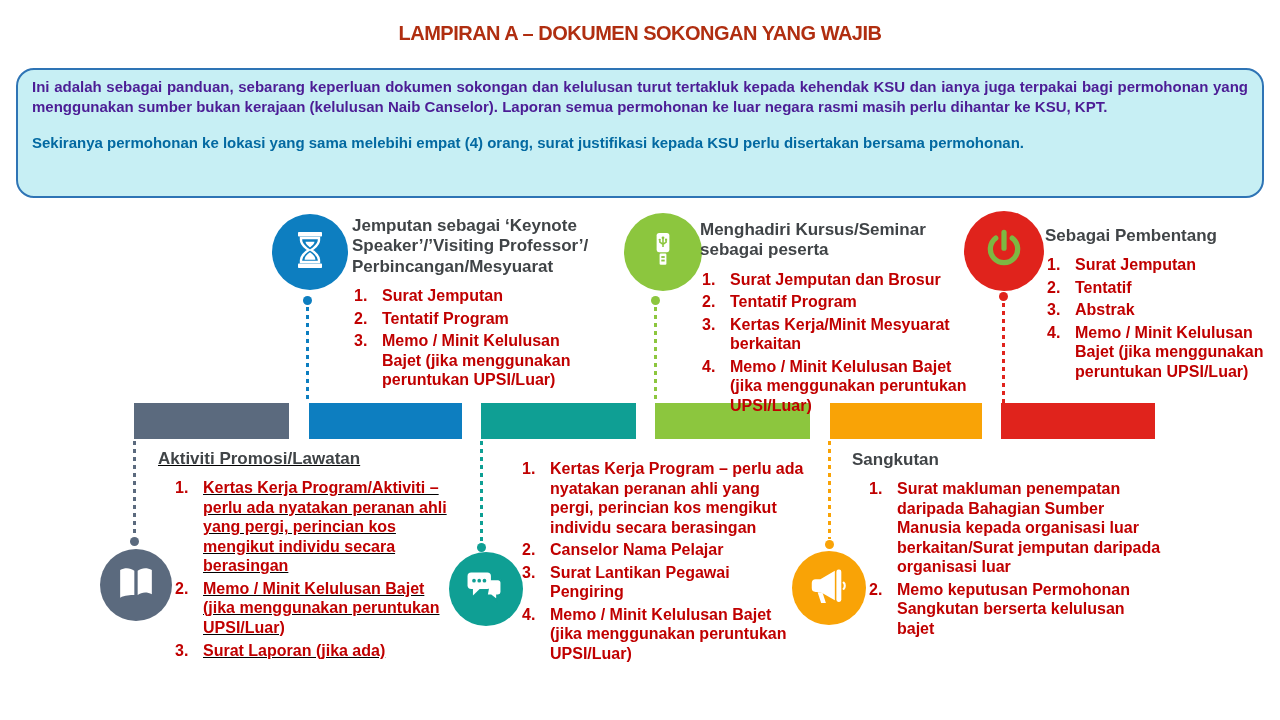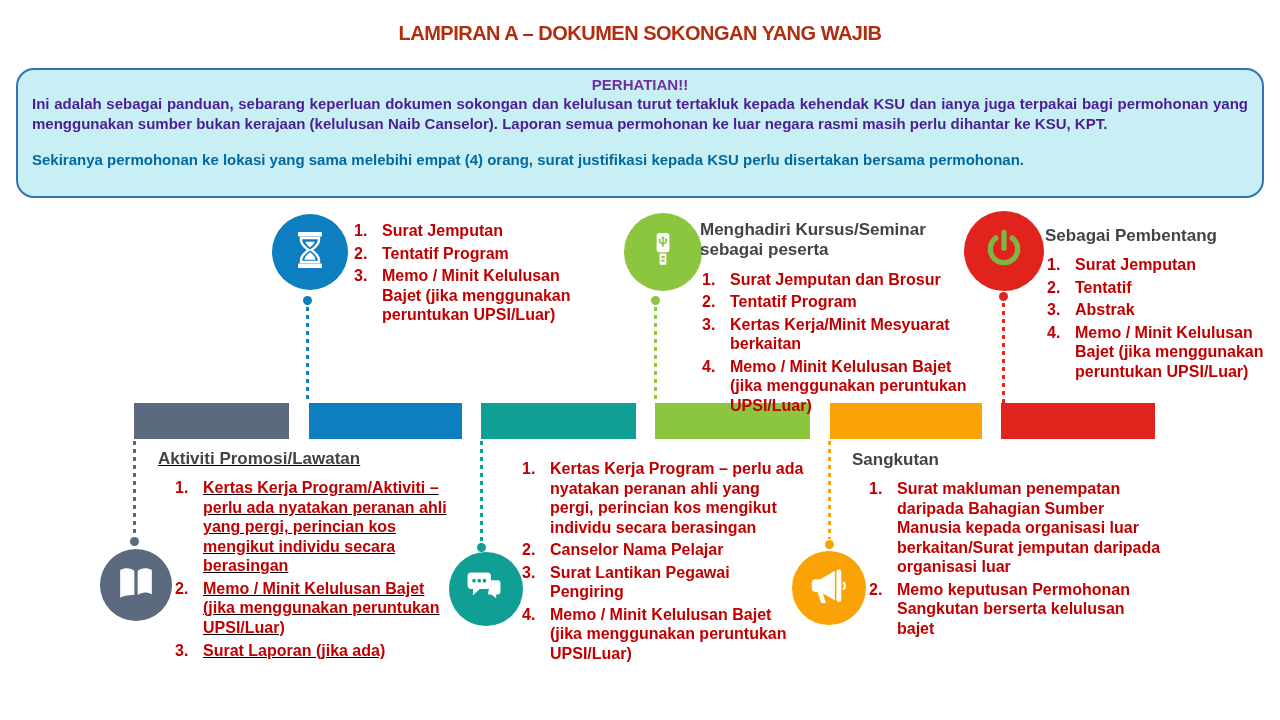--- a/index.html
+++ b/index.html
@@ -70,21 +70,20 @@
           color:#ffffff;font-size:15px;text-align:right;line-height:30px;margin-top:44px;}
 </style>
 </head>
 <body>
 
 <div id="stage">
 
   <div id="title">LAMPIRAN A – DOKUMEN SOKONGAN YANG WAJIB</div>
 
   <div id="notice">
-    <p class="notice-head">PERHATIAN!!</p>
     <p class="notice-body">Ini adalah sebagai panduan, sebarang keperluan dokumen sokongan dan kelulusan turut tertakluk kepada kehendak KSU dan ianya juga terpakai bagi permohonan yang menggunakan sumber bukan kerajaan (kelulusan Naib Canselor). Laporan semua permohonan ke luar negara rasmi masih perlu dihantar ke KSU, KPT.</p>
     <p class="notice-note">Sekiranya permohonan ke lokasi yang sama melebihi empat (4) orang, surat justifikasi kepada KSU perlu disertakan bersama permohonan.</p>
   </div>
 
   <div class="seg seg1"></div>
   <div class="seg seg2"></div>
   <div class="seg seg3"></div>
   <div class="seg seg4"></div>
   <div class="seg seg5"></div>
   <div class="seg seg6"></div>
@@ -165,20 +164,21 @@
       <svg width="40" height="37" viewBox="0 0 26 24">
         <path d="M16.8 1.8l-9.4 5.5H4.3A2.5 2.5 0 0 0 1.8 9.8v3.2a2.5 2.5 0 0 0 2.5 2.5h3.1l9.4 5.5z" fill="#fff"></path>
         <rect x="17.8" y="1" width="3.2" height="21" rx="1.4" fill="#fff"></rect>
         <path d="M5.6 15.8l2.3 7h3.1l-2.3-7z" fill="#fff"></path>
         <path d="M22.5 9.5c1 .8 1 3.2 0 4" stroke="#fff" stroke-width="1.4" fill="none" stroke-linecap="round"></path>
       </svg>
     </span>
   </div>
 
   <div class="txt tt1">
+    <h3>Jemputan sebagai ‘Keynote Speaker’/’Visiting Professor’/ Perbincangan/Mesyuarat</h3>
     <ol>
         <li>Surat Jemputan</li>
         <li>Tentatif Program</li>
         <li>Memo / Minit Kelulusan Bajet (jika menggunakan peruntukan UPSI/Luar)</li>
       </ol>
   </div>
 
   <div class="txt tt2">
     <h3>Menghadiri Kursus/Seminar sebagai peserta</h3>
     <ol>

